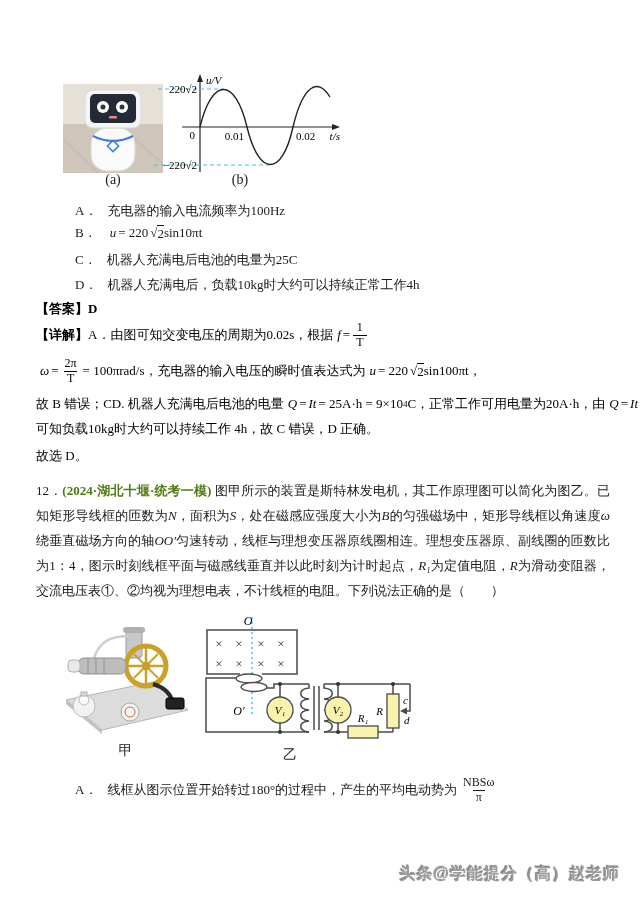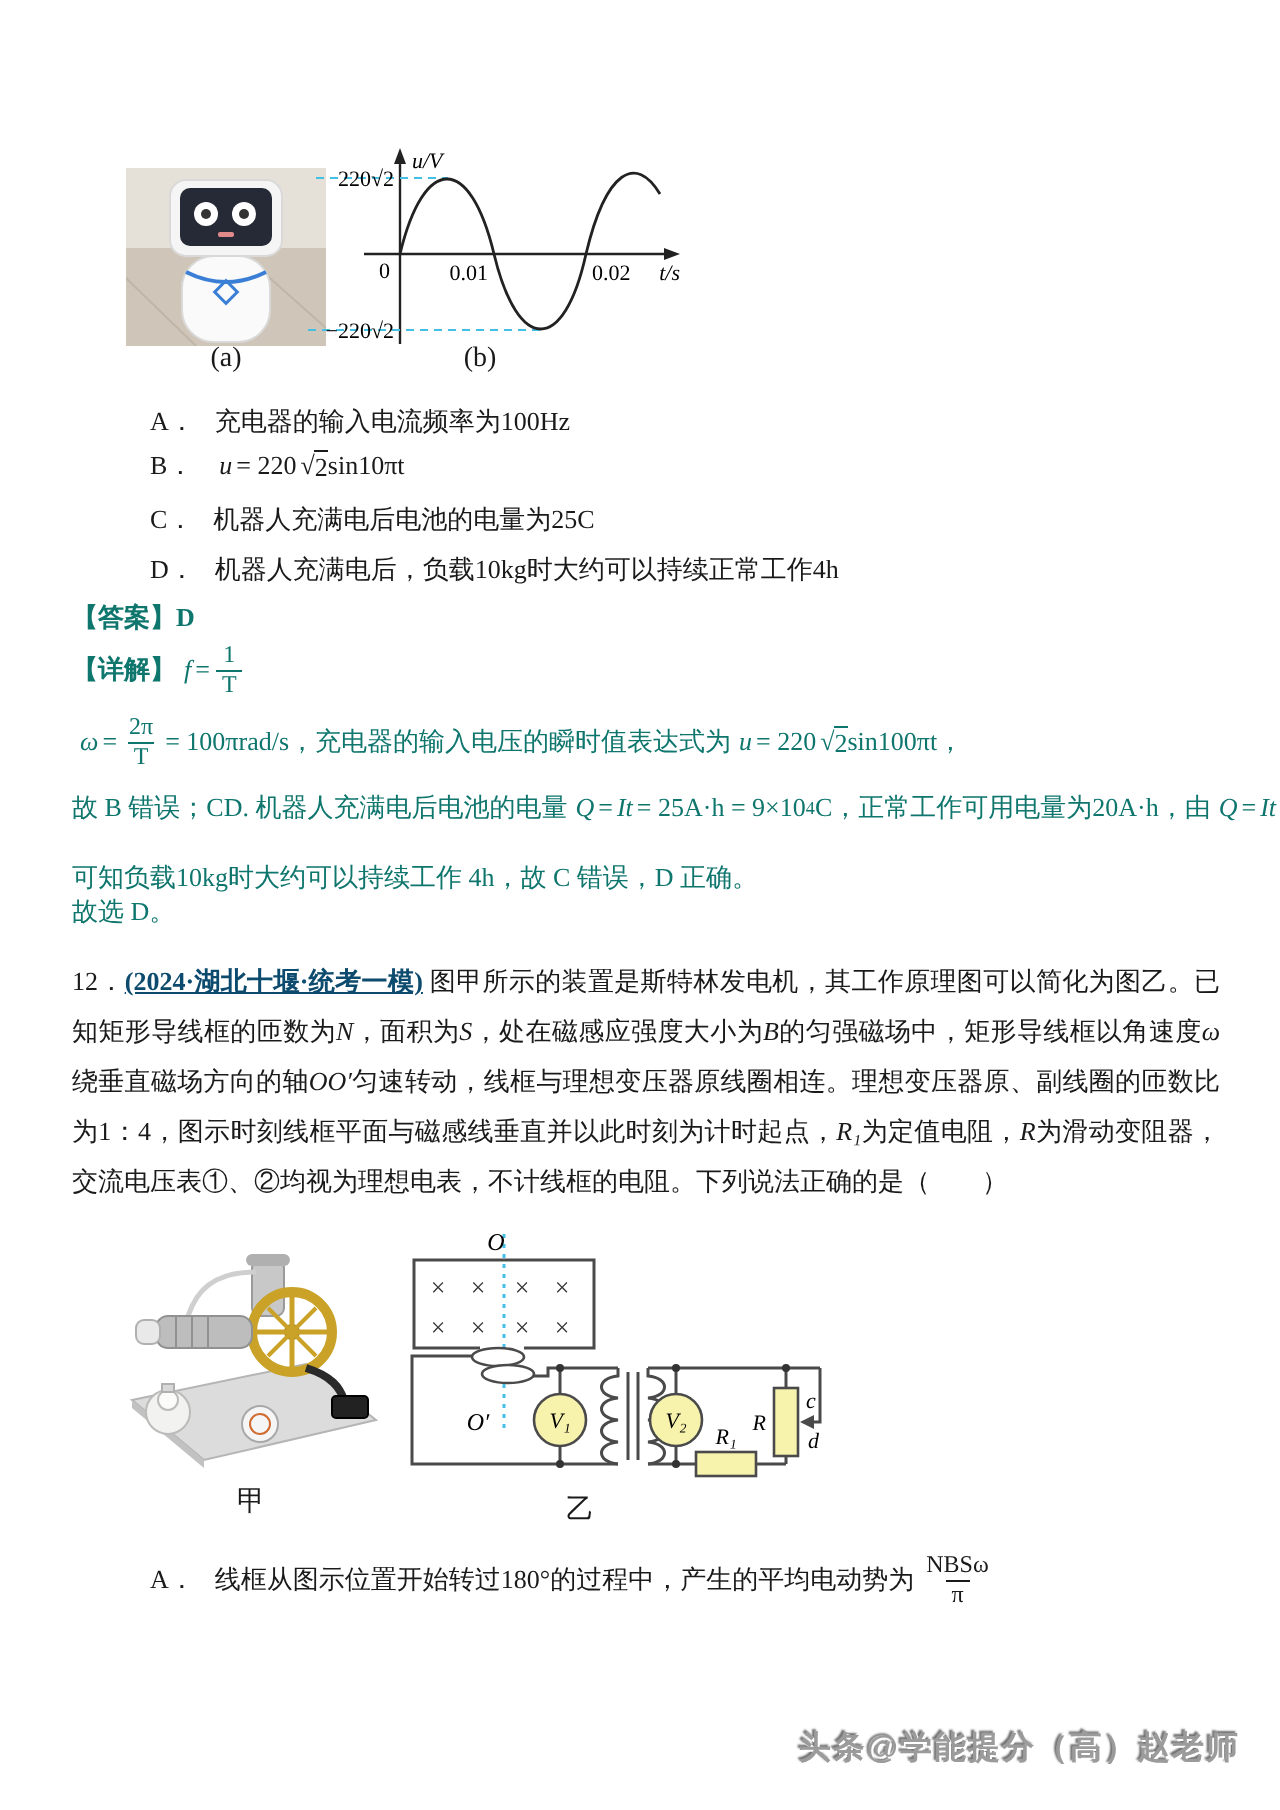--- a/index.html
+++ b/index.html
@@ -2,22 +2,22 @@
 <html><head>
 <meta charset="utf-8">
 <style>
   html,body{margin:0;padding:0;background:#ffffff;}
   .page{position:relative;width:640px;height:905px;background:#fff;overflow:hidden;
         font-family:"Liberation Serif","DejaVu Serif",serif;font-size:13px;color:#1a1a1a;}
   .abs{position:absolute;}
   .nowrap{white-space:nowrap;}
   .optline{display:flex;align-items:center;white-space:nowrap;}
   .optlabel{margin-right:10px;}
-  .red{color:#0f766e;}
-  .purple{color:#0c4a6e;font-weight:bold;text-decoration:underline;}
+  .red{color:#000000;}
+  .purple{color:#4d7c0f;font-weight:bold;}
   .var{font-family:"Liberation Serif","DejaVu Serif",serif;font-style:italic;}
   .frac{display:inline-flex;flex-direction:column;align-items:center;vertical-align:middle;
         margin:0 3px;line-height:1.1;font-size:12px;}
   .frac .fr-num{display:block;padding:0 3px;}
   .frac .fr-den{display:block;border-top:1px solid currentColor;padding:0 3px;}
   .sqrt-arg{border-top:1px solid currentColor;}
   sup{font-size:0.7em;}
   .para{line-height:25px;text-align:justify;}
   .figlabel{text-align:center;font-size:14px;}
   .watermark{color:#9b9b9b;font-weight:bold;font-size:16px;letter-spacing:1px;
@@ -88,20 +88,21 @@
     <span class="optlabel">D．</span>
     <span>机器人充满电后，负载10kg时大约可以持续正常工作4h</span>
   </div>
 
   <div class="abs red nowrap" style="left:36px;top:300px;font-weight:bold;">
     <span>【答案】</span><span>D</span>
   </div>
 
   <div class="abs red optline" style="left:36px;top:318px;height:34px;">
     <span style="font-weight:bold;">【详解】</span>
+    <span>A．由图可知交变电压的周期为0.02s，根据</span>
     <span class="var" style="margin:0 2px 0 4px;">f</span>
     <span>=</span>
     <span class="frac">
       <span class="fr-num">1</span>
       <span class="fr-den">T</span>
     </span>
   </div>
   <div class="abs red optline" style="left:36px;top:352px;height:38px;">
     <span class="var" style="margin:0 2px 0 4px;">ω</span>
     <span>=</span>
@@ -125,21 +126,21 @@
     <span class="var" style="margin:0 2px;">It</span>
     <span>= 25A·h = 9×10</span>
       <sup>4</sup>
       <span>C</span>
     <span>，正常工作可用电量为20A·h，由</span>
     <span class="var" style="margin:0 2px 0 4px;">Q</span>
     <span>=</span>
     <span class="var" style="margin:0 2px;">It</span>
 
   </div>
-  <div class="abs red nowrap" style="left:36px;top:430px;text-align:center;">可知负载10kg时大约可以持续工作 4h，故 C 错误，D 正确。</div>
+  <div class="abs red nowrap" style="left:36px;top:420px;text-align:center;">可知负载10kg时大约可以持续工作 4h，故 C 错误，D 正确。</div>
   <div class="abs red nowrap" style="left:36px;top:447px;">故选 D。</div>
 
   <div class="abs para" style="left:36px;top:478px;width:574px;">
     <span>12．</span><span class="purple">(2024·湖北十堰·统考一模)</span>
     <span>图甲所示的装置是斯特林发电机，其工作原理图可以简化为图乙。已知矩形导线框的匝数为</span><span class="var">N</span><span>，面积为</span><span class="var">S</span><span>，处在磁感应强度大小为</span><span class="var">B</span><span>的匀强磁场中，矩形导线框以角速度</span><span class="var">ω</span><span>绕垂直磁场方向的轴</span><span class="var">OO′</span><span>匀速转动，线框与理想变压器原线圈相连。理想变压器原、副线圈的匝数比为1：4，图示时刻线框平面与磁感线垂直并以此时刻为计时起点，</span><span class="var">R₁</span><span>为定值电阻，</span><span class="var">R</span><span>为滑动变阻器，交流电压表①、②均视为理想电表，不计线框的电阻。下列说法正确的是（　　）</span>
   </div>
 
   <div class="abs" style="left:58px;top:622px;width:135px;height:115px;">
     <svg width="135" height="115" viewBox="0 0 135 115">
       <polygon points="8,78 95,60 130,88 44,108" fill="#dcdcdc" stroke="#b5b5b5"></polygon>

